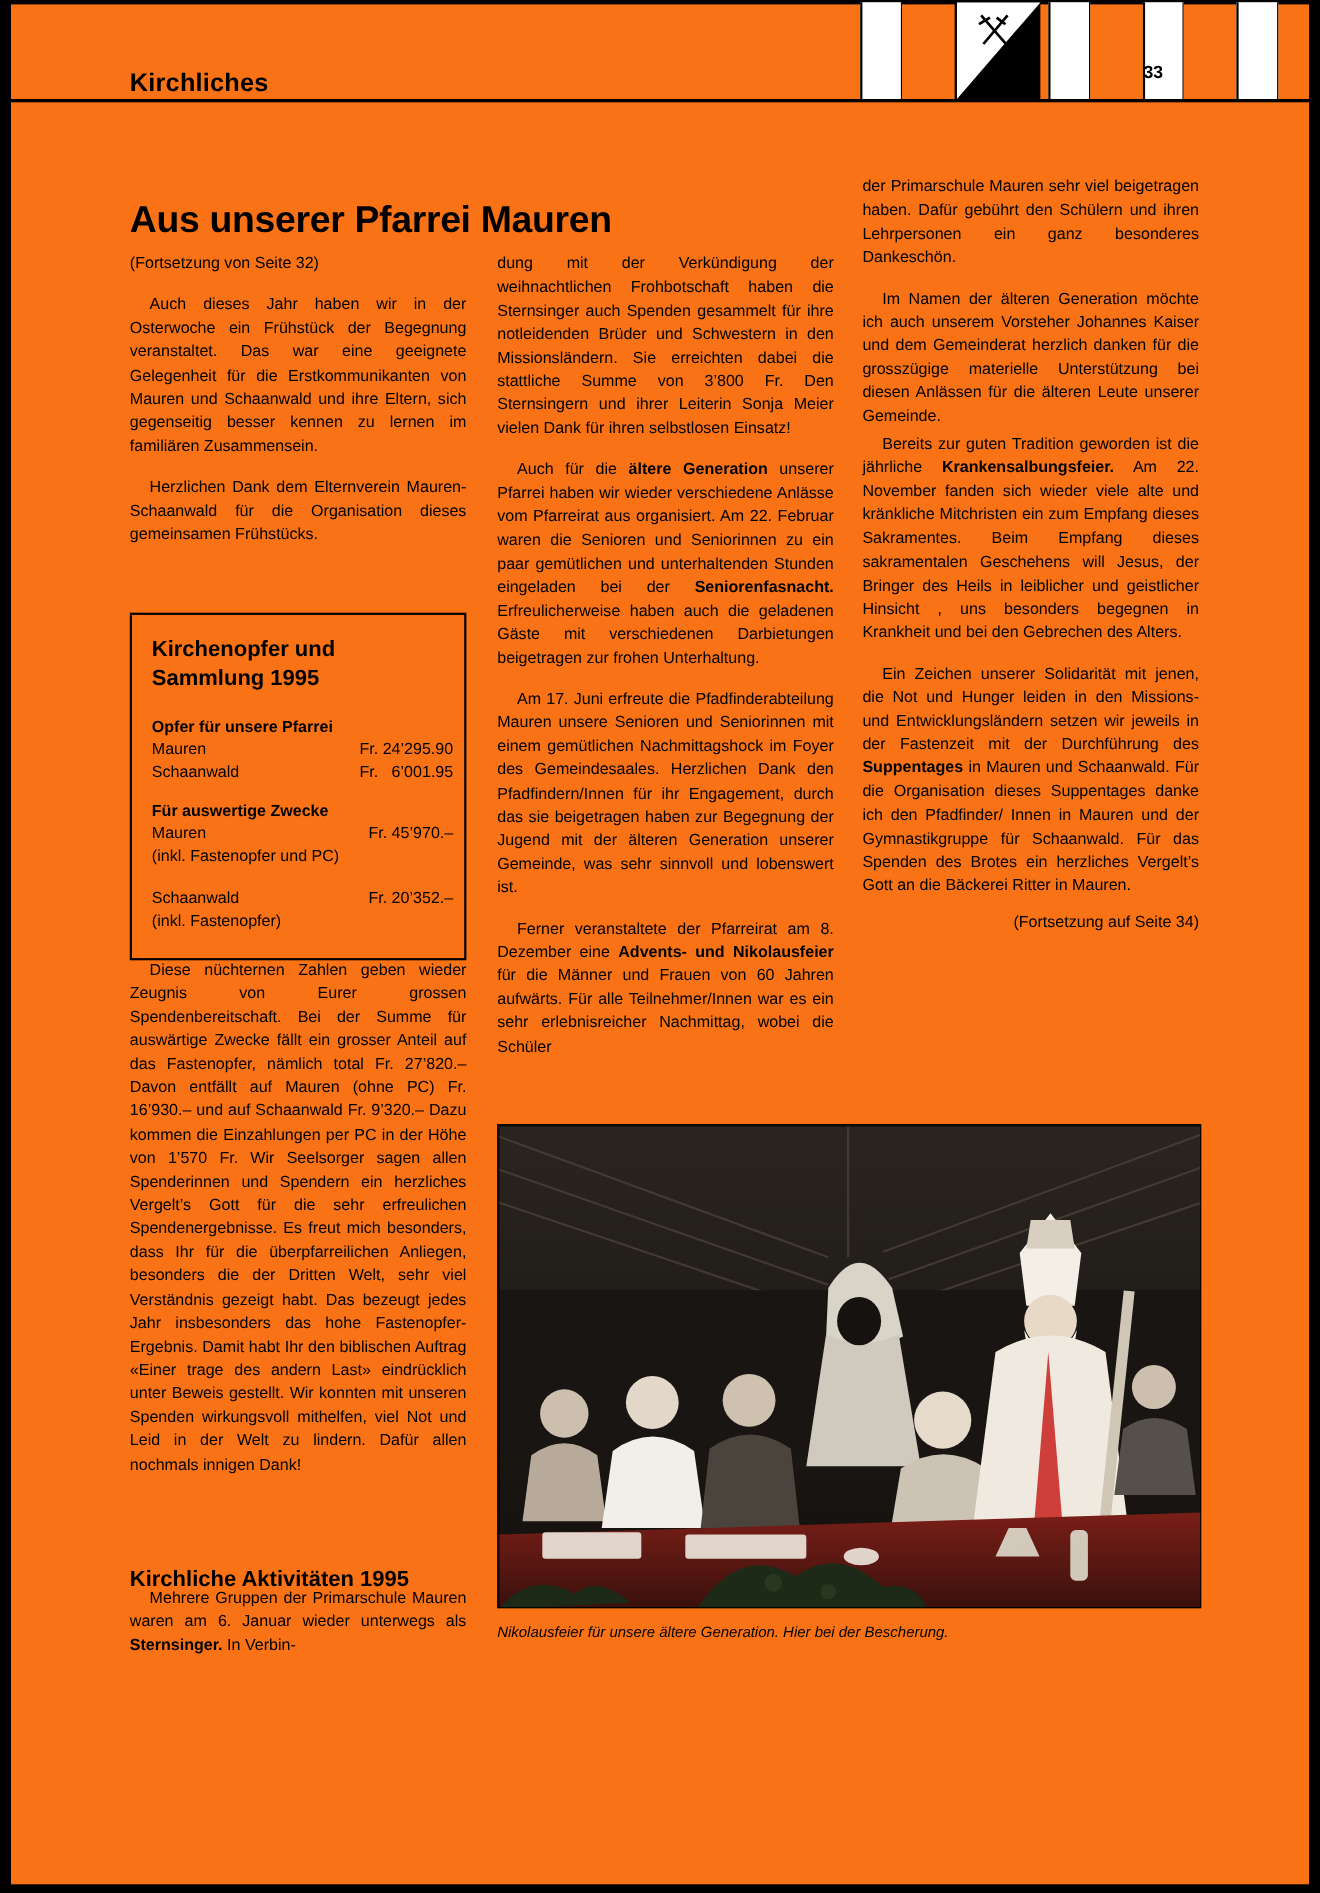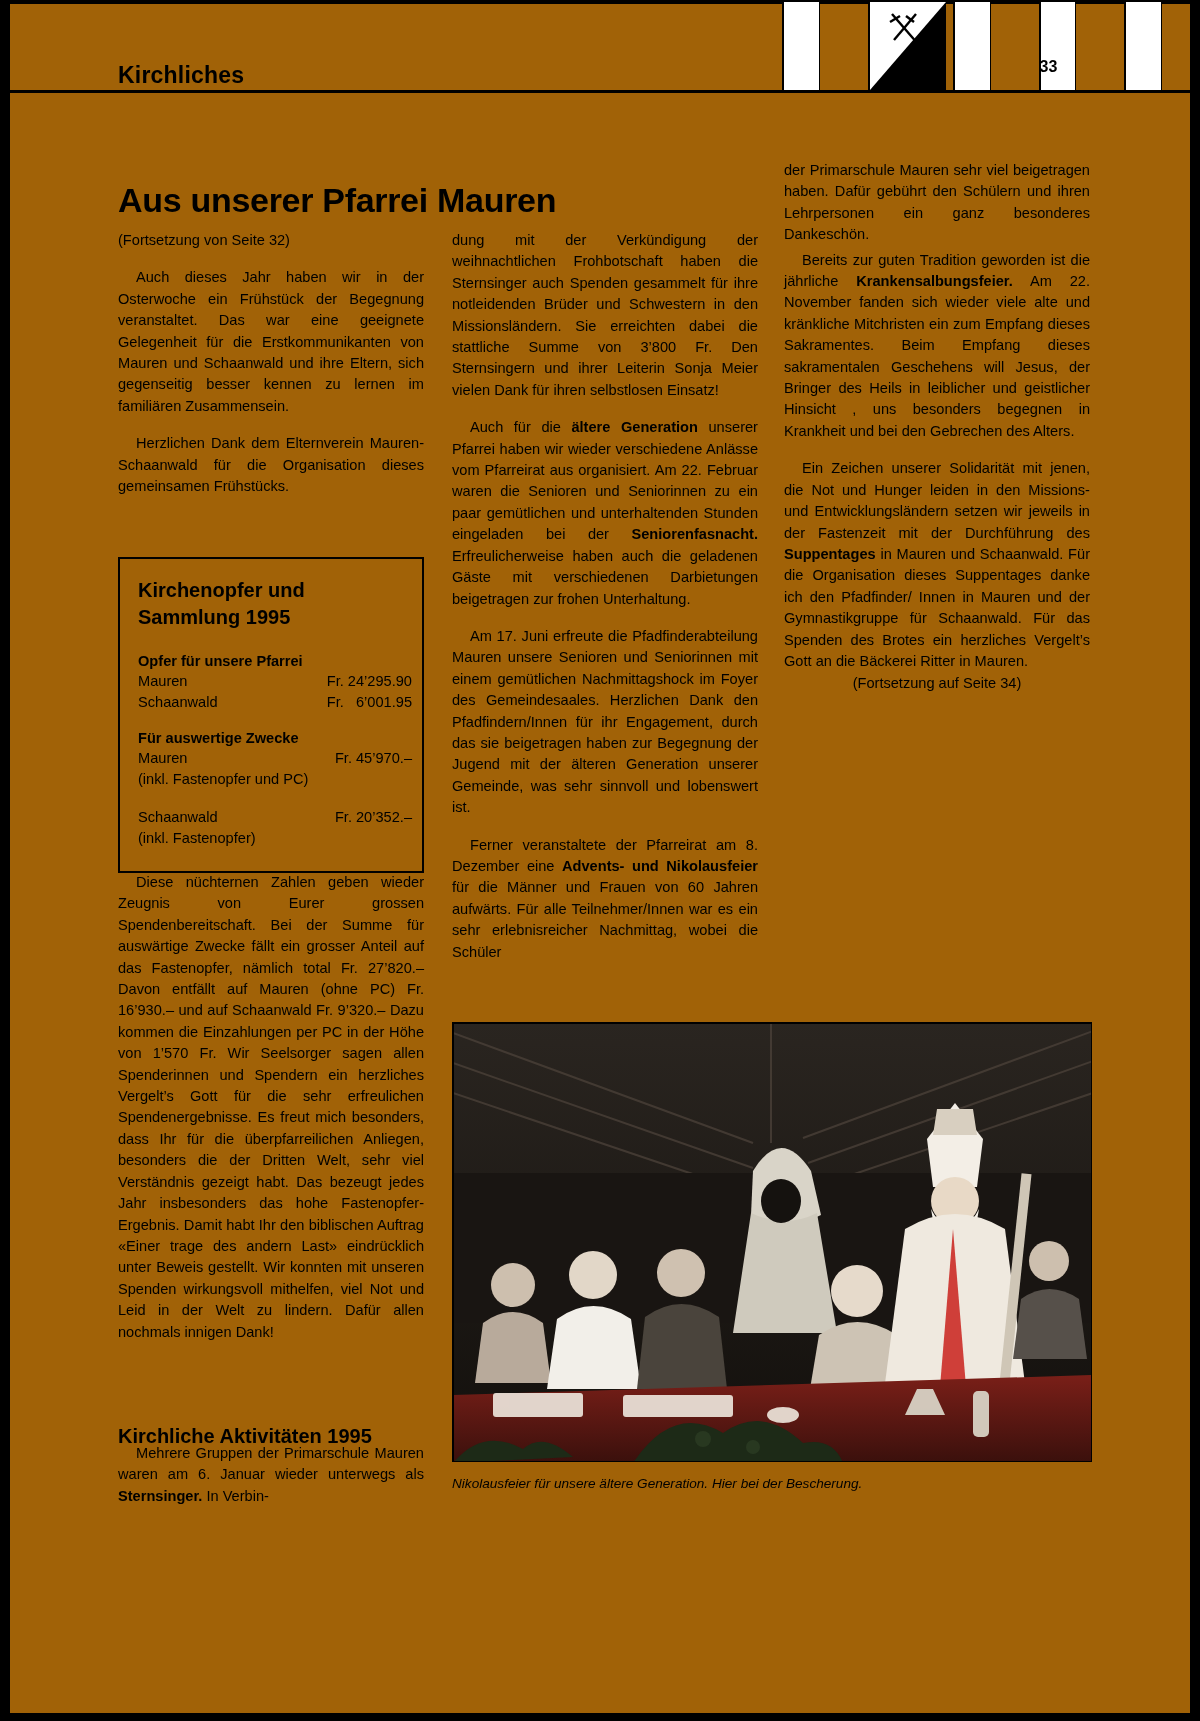--- a/index.html
+++ b/index.html
@@ -13,21 +13,21 @@
     font-family: "Liberation Sans", sans-serif;
     color: #000;
     position: relative;
     overflow: hidden;
   }
   .page {
     position: absolute;
     left: 0; top: 0;
     width: 1200px;
     height: 1721px;
-    background: #a16207;
+    background: #f97316;
   }
   
   .header {
     position: absolute;
     left: 0; top: 0;
     width: 1200px;
     height: 108px;
   }
   .header-title {
     position: absolute;
@@ -306,23 +306,24 @@
 
   <div class="col col-2">
     <p class="noindent">dung mit der Verkündigung der weihnachtlichen Frohbotschaft haben die Sternsinger auch Spenden gesammelt für ihre notleidenden Brüder und Schwestern in den Missionsländern. Sie erreichten dabei die stattliche Summe von 3’800 Fr. Den Sternsingern und ihrer Leiterin Sonja Meier vielen Dank für ihren selbstlosen Einsatz!</p>
     <p><span>Auch für die </span><b>ältere Generation</b><span> unserer Pfarrei haben wir wieder verschiedene Anlässe vom Pfarreirat aus organisiert. Am 22. Februar waren die Senioren und Seniorinnen zu ein paar gemütlichen und unterhaltenden Stunden eingeladen bei der </span><b>Seniorenfasnacht.</b><span> Erfreulicherweise haben auch die geladenen Gäste mit verschiedenen Darbietungen beigetragen zur frohen Unterhaltung.</span></p>
     <p>Am 17. Juni erfreute die Pfadfinderabteilung Mauren unsere Senioren und Seniorinnen mit einem gemütlichen Nachmittagshock im Foyer des Gemeindesaales. Herzlichen Dank den Pfadfindern/Innen für ihr Engagement, durch das sie beigetragen haben zur Begegnung der Jugend mit der älteren Generation unserer Gemeinde, was sehr sinnvoll und lobenswert ist.</p>
     <p><span>Ferner veranstaltete der Pfarreirat am 8. Dezember eine </span><b>Advents- und Nikolausfeier</b><span> für die Männer und Frauen von 60 Jahren aufwärts. Für alle Teilnehmer/Innen war es ein sehr erlebnisreicher Nachmittag, wobei die Schüler</span></p>
   </div>
 
   <div class="col col-3">
     <p class="noindent">der Primarschule Mauren sehr viel beigetragen haben. Dafür gebührt den Schülern und ihren Lehrpersonen ein ganz besonderes Dankeschön.</p>
+    <p>Im Namen der älteren Generation möchte ich auch unserem Vorsteher Johannes Kaiser und dem Gemeinderat herzlich danken für die grosszügige materielle Unterstützung bei diesen Anlässen für die älteren Leute unserer Gemeinde.</p>
     <p class="tight" style="margin-top:4px;"><span>Bereits zur guten Tradition geworden ist die jährliche </span><b>Krankensalbungsfeier.</b><span> Am 22. November fanden sich wieder viele alte und kränkliche Mitchristen ein zum Empfang dieses Sakramentes. Beim Empfang dieses sakramentalen Geschehens will Jesus, der Bringer des Heils in leiblicher und geistlicher Hinsicht , uns besonders begegnen in Krankheit und bei den Gebrechen des Alters.</span></p>
     <p><span>Ein Zeichen unserer Solidarität mit jenen, die Not und Hunger leiden in den Missions- und Entwicklungsländern setzen wir jeweils in der Fastenzeit mit der Durchführung des </span><b>Suppentages</b><span> in Mauren und Schaanwald. Für die Organisation dieses Suppentages danke ich den Pfadfinder/ Innen in Mauren und der Gymnastikgruppe für Schaanwald. Für das Spenden des Brotes ein herzliches Vergelt’s Gott an die Bäckerei Ritter in Mauren.</span></p>
-    <p class="noindent tight" style="margin-top:1px; text-align:center;">(Fortsetzung auf Seite 34)</p>
+    <p class="noindent tight" style="margin-top:12px; text-align:right;">(Fortsetzung auf Seite 34)</p>
   </div>
 
   <div class="photo">
     <svg width="640" height="440" viewBox="0 0 640 440">
       <defs>
         <linearGradient id="gWall" x1="0" y1="0" x2="0" y2="1">
           <stop offset="0%" stop-color="#2a2520"></stop>
           <stop offset="100%" stop-color="#120f0c"></stop>
         </linearGradient>
         <linearGradient id="gTable" x1="0" y1="0" x2="0" y2="1">

